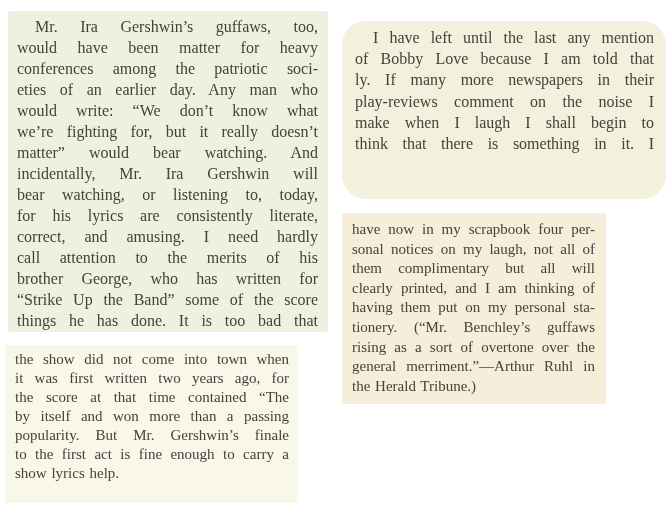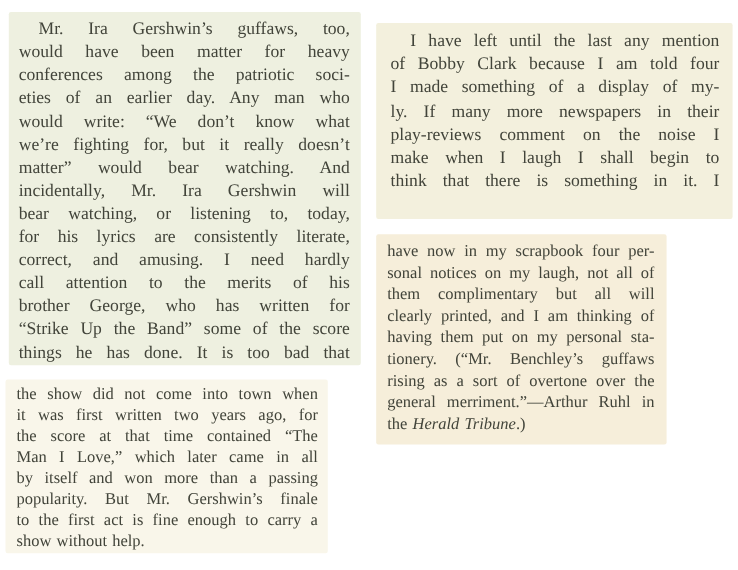--- a/index.html
+++ b/index.html
@@ -34,20 +34,21 @@
     background: #f9f6ea;
     padding: 5px 9px 0 10px;
     font-size: 15px;
   }
   #block-right-top {
     left: 342px; top: 21px;
     width: 324px; height: 178px;
     background: #f3f0dd;
     padding: 6px 12px 0 13px;
     font-size: 16px;
+    border-radius: 24px;
   }
   #block-right-bottom {
     left: 342px; top: 213px;
     width: 264px; height: 191px;
     background: #f6eeda;
     padding: 7px 11px 0 10px;
     font-size: 15px;
   }
   .ln {
     text-align: justify;
@@ -55,21 +56,21 @@
     white-space: nowrap;
     overflow: hidden;
     word-spacing: 1px;
   }
   #block-left-top .ln    { height: 21px;   line-height: 21px; }
   #block-left-bottom .ln { height: 19px;   line-height: 19px; }
   #block-right-top .ln   { height: 21.2px; line-height: 21.2px; }
   #block-right-bottom .ln{ height: 19.6px; line-height: 19.6px; }
   .ln.first { padding-left: 18px; }
   .ln.last  { text-align-last: left; }
-  .italic { font-style: italic; }
+  .italic { }
   
   .frag {
     position: absolute;
     overflow: hidden;
     color: #5a5c4e;
     white-space: pre;
     font-size: 16px;
     line-height: 18px;
   }
   #frag-top-left {
@@ -105,31 +106,29 @@
     <div class="ln">call attention to the merits of his</div>
     <div class="ln">brother George, who has written for</div>
     <div class="ln">“Strike Up the Band” some of the score</div>
     <div class="ln">things he has done. It is too bad that</div>
   </div>
 
   <div class="scan-block" id="block-left-bottom">
     <div class="ln">the show did not come into town when</div>
     <div class="ln">it was first written two years ago, for</div>
     <div class="ln">the score at that time contained “The</div>
-    <div class="ln">Man I Love,” which later came in all</div>
     <div class="ln">by itself and won more than a passing</div>
     <div class="ln">popularity. But Mr. Gershwin’s finale</div>
     <div class="ln">to the first act is fine enough to carry a</div>
-    <div class="ln last">show without help.</div>
+    <div class="ln last">show lyrics help.</div>
   </div>
 
   <div class="scan-block" id="block-right-top">
     <div class="ln first">I have left until the last any mention</div>
-    <div class="ln">of Bobby Clark because I am told four</div>
-    <div class="ln">I made something of a display of my-</div>
+    <div class="ln">of Bobby Love because I am told that</div>
     <div class="ln">ly. If many more newspapers in their</div>
     <div class="ln">play-reviews comment on the noise I</div>
     <div class="ln">make when I laugh I shall begin to</div>
     <div class="ln">think that there is something in it. I</div>
   </div>
 
   <div class="scan-block" id="block-right-bottom">
     <div class="ln">have now in my scrapbook four per-</div>
     <div class="ln">sonal notices on my laugh, not all of</div>
     <div class="ln">them complimentary but all will</div>

